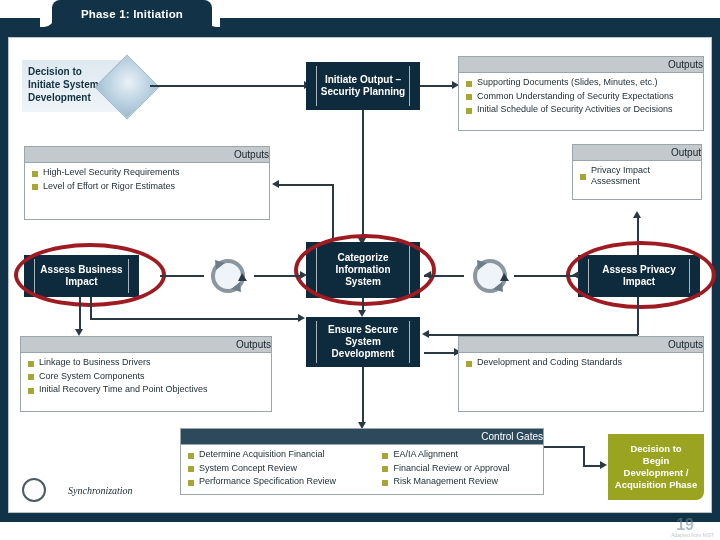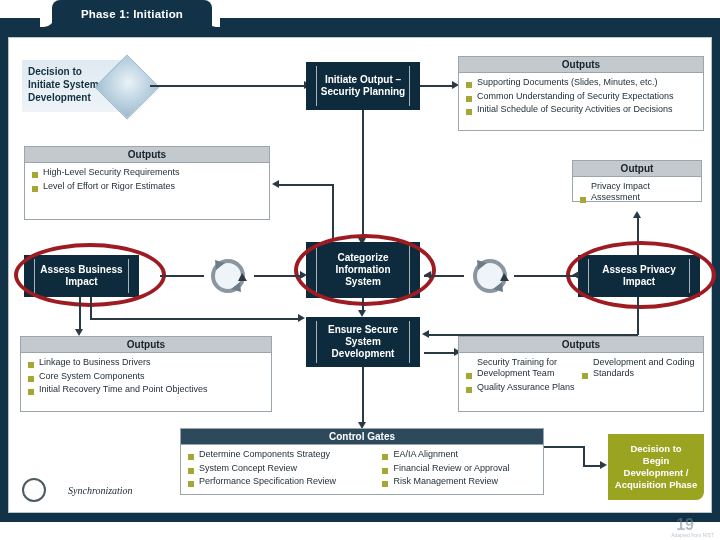--- a/index.html
+++ b/index.html
@@ -26,25 +26,25 @@
   .pbox{position:absolute;background:#0e2b3e;color:#fff;box-sizing:border-box;
         display:flex;align-items:center;justify-content:center;text-align:center;
         font-size:10px;font-weight:bold;line-height:12px;padding:0 14px;}
   .pbox:before,.pbox:after{content:"";position:absolute;top:4px;bottom:4px;width:1px;
         background:#ffffff;opacity:.65;}
   .pbox:before{left:10px;}
   .pbox:after{right:10px;}
 
   
   .panel{position:absolute;background:#ffffff;border:1px solid #9aa5ac;box-sizing:border-box;}
-  .panel-hd{background:#c3c9cd;border-bottom:1px solid #9aa5ac;text-align:center;
-            font-size:10px;font-weight:bold;color:#16232c;padding:2px 0 2px;}
+  .panel-hd{background:#c3c9cd;border-bottom:1px solid #9aa5ac;text-align:right;
+            font-size:10px;font-weight:normal;color:#16232c;padding:2px 0 2px;}
   .panel-hd.dark{background:#2d4a5c;color:#ffffff;border-bottom:1px solid #9aa5ac;}
   .panel-bd{padding:4px 6px 4px 6px;}
-  .li{display:flex;align-items:flex-end;font-size:9px;color:#1b2a33;line-height:11px;
+  .li{display:flex;align-items:center;font-size:9px;color:#1b2a33;line-height:11px;
       margin-bottom:2.5px;}
   .li .bul{flex:0 0 auto;width:6px;height:6px;background:#a6a634;margin:2px 5px 0 1px;}
   .cols{display:flex;}
   .cols>div{flex:1;}
 
   
   .dec-label{position:absolute;left:22px;top:60px;width:100px;height:52px;
              background:linear-gradient(180deg,#dfe9f1,#eef4f8);
              color:#12303f;font-size:10px;font-weight:bold;line-height:13px;
              padding:5px 4px 0 6px;box-sizing:border-box;}
@@ -145,21 +145,21 @@
           <span class="bul"></span>
           <span>High-Level Security Requirements</span>
         </div>
       <div class="li">
           <span class="bul"></span>
           <span>Level of Effort or Rigor Estimates</span>
         </div>
     </div>
   </div>
 
-  <div class="panel" style="left:572px;top:160px;width:130px;height:42px;">
+  <div class="panel" style="left:572px;top:144px;width:130px;height:56px;">
     <div class="panel-hd">Output</div>
     <div class="panel-bd">
       <div class="li">
           <span class="bul"></span>
           <span>Privacy Impact Assessment</span>
         </div>
     </div>
   </div>
 
   <div class="ln lnv" style="left:362px;top:110px;height:130px;"></div>
@@ -264,46 +264,36 @@
         </div>
     </div>
   </div>
 
   <div class="panel" style="left:458px;top:336px;width:246px;height:76px;">
     <div class="panel-hd">Outputs</div>
     <div class="panel-bd cols">
       <div>
         <div class="li">
             <span class="bul"></span>
-            <span>Security Training for Development Team</span>
-          </div>
-        <div class="li">
-            <span class="bul"></span>
-            <span>Quality Assurance Plans</span>
-          </div>
-      </div>
-      <div>
-        <div class="li">
-            <span class="bul"></span>
             <span>Development and Coding Standards</span>
           </div>
       </div>
     </div>
   </div>
 
   <div class="ln lnv" style="left:362px;top:367px;height:58px;"></div>
   <div class="ar ar-d" style="left:358px;top:422px;"></div>
 
   <div class="panel" style="left:180px;top:428px;width:364px;height:67px;">
     <div class="panel-hd dark">Control Gates</div>
     <div class="panel-bd cols">
       <div style="flex:1.25">
         <div class="li">
             <span class="bul"></span>
-            <span>Determine Components Strategy</span>
+            <span>Determine Acquisition Financial</span>
           </div>
         <div class="li">
             <span class="bul"></span>
             <span>System Concept Review</span>
           </div>
         <div class="li">
             <span class="bul"></span>
             <span>Performance Specification Review</span>
           </div>
       </div>

